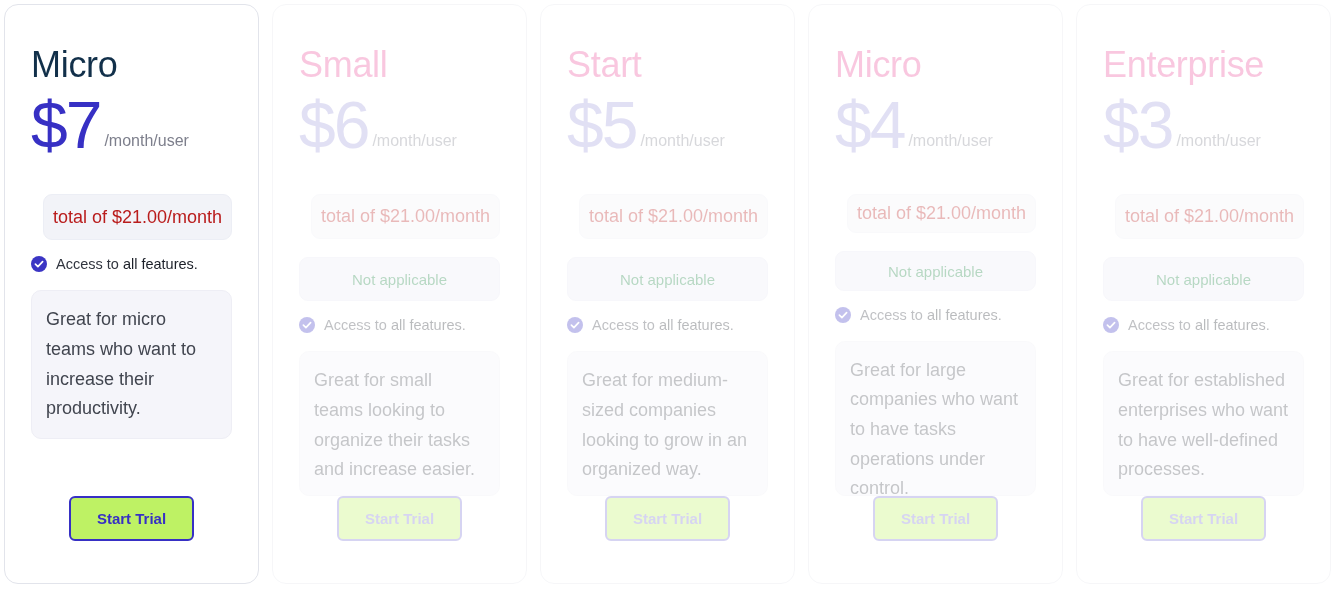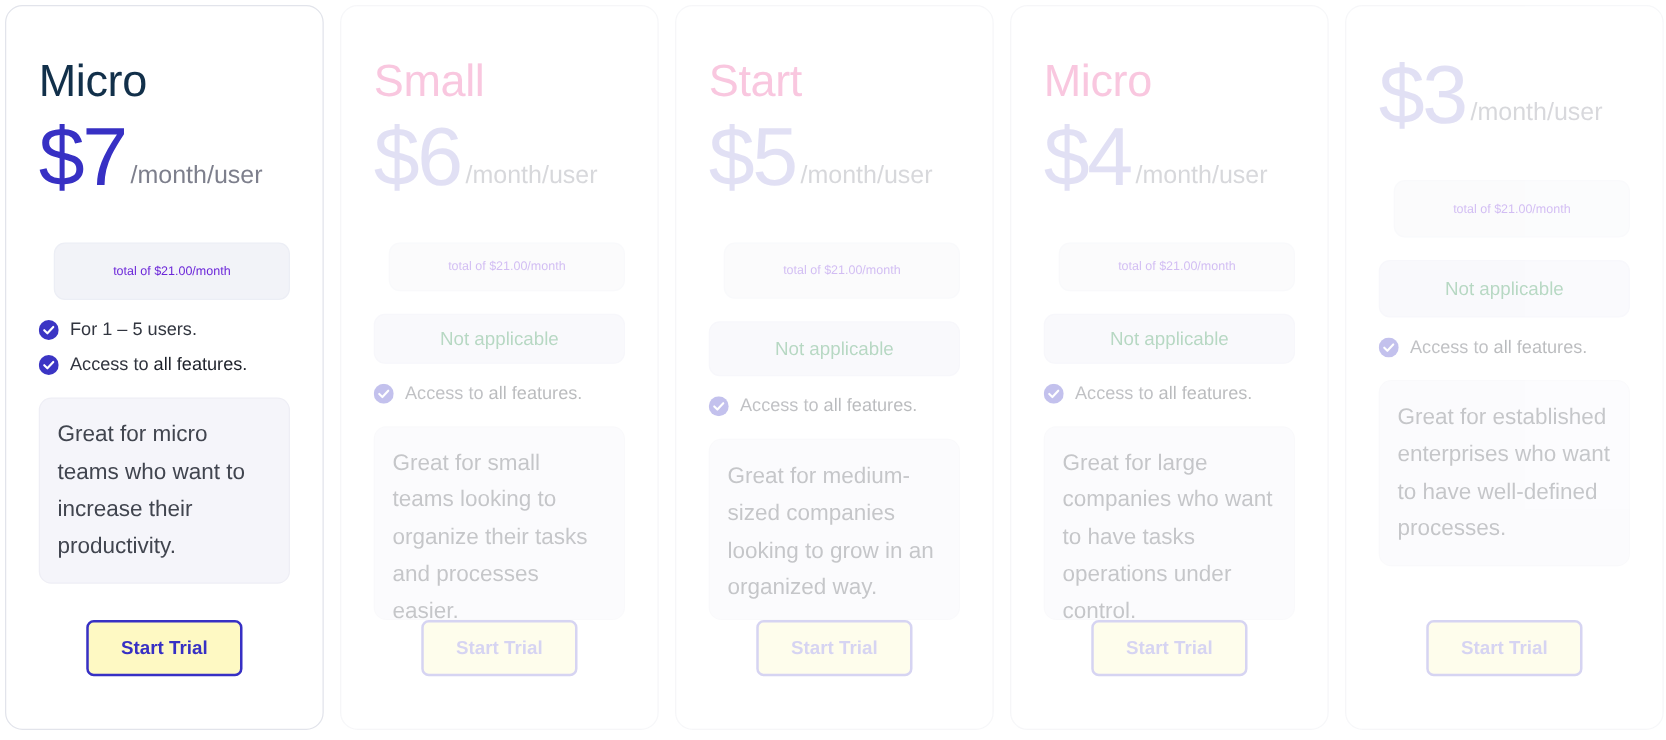--- a/index.html
+++ b/index.html
@@ -61,38 +61,38 @@
 
   .price-amount {
     font-size: 66px;
     font-weight: 400;
     color: #3730c4;
     line-height: 1.05;
     letter-spacing: -2px;
   }
 
   .price-period {
-    font-size: 20px;
+    font-size: 16px;
     color: #7d7f8c;
     margin-left: 4px;
     position: relative;
     top: -2px;
   }
 
   .total-badge {
     margin-top: 34px;
     background: #f2f3f8;
     border: 1px solid #eceef5;
     border-radius: 9px;
     height: 44px;
     display: flex;
     align-items: center;
     justify-content: center;
-    font-size: 10px;
-    color: #6d28d9;
+    font-size: 18px;
+    color: #b91c1c;
     margin-left: 12px;
   }
 
   .na-badge {
     margin-top: 18px;
     background: #eeeef8;
     border: 1px solid #e6e6f3;
     border-radius: 9px;
     height: 44px;
     display: flex;
@@ -144,21 +144,21 @@
   .cta-wrap {
     margin-top: auto;
     margin-bottom: 42px;
     display: flex;
     justify-content: center;
   }
 
   .cta-button {
     border: 2px solid #3730c4;
     border-radius: 6px;
-    background: #fef9c3;
+    background: #bef264;
     color: #3730c4;
     font-family: "Liberation Sans", sans-serif;
     font-size: 15px;
     font-weight: 700;
     padding: 13px 26px;
     cursor: pointer;
     line-height: 1;
   }
 
   .is-dimmed .plan-name { color: #ec4899; }
@@ -182,27 +182,20 @@
     </div>
     <div class="total-badge">
       <span>total of $21.00/month</span>
     </div>
     <ul class="feature-list">
       <li class="feature-item">
         <svg class="check-icon" viewBox="0 0 16 16">
           <circle cx="8" cy="8" r="8" fill="#3b35c4"></circle>
           <path d="M4.4 8.2 L6.9 10.6 L11.6 5.6" fill="none" stroke="#ffffff" stroke-width="1.7" stroke-linecap="round" stroke-linejoin="round"></path>
         </svg>
-        <span class="feature-text">For 1 – 5 users.</span>
-      </li>
-      <li class="feature-item">
-        <svg class="check-icon" viewBox="0 0 16 16">
-          <circle cx="8" cy="8" r="8" fill="#3b35c4"></circle>
-          <path d="M4.4 8.2 L6.9 10.6 L11.6 5.6" fill="none" stroke="#ffffff" stroke-width="1.7" stroke-linecap="round" stroke-linejoin="round"></path>
-        </svg>
         <span class="feature-text"><span>Access to </span><b>all features.</b></span>
       </li>
     </ul>
     <div class="desc-box">Great for micro teams who want to increase their productivity.</div>
     <div class="cta-wrap">
       <button class="cta-button">Start Trial</button>
     </div>
   </div>
 
   <div class="plan-card is-dimmed">
@@ -219,21 +212,21 @@
     </div>
     <ul class="feature-list">
       <li class="feature-item">
         <svg class="check-icon" viewBox="0 0 16 16">
           <circle cx="8" cy="8" r="8" fill="#3b35c4"></circle>
           <path d="M4.4 8.2 L6.9 10.6 L11.6 5.6" fill="none" stroke="#ffffff" stroke-width="1.7" stroke-linecap="round" stroke-linejoin="round"></path>
         </svg>
         <span class="feature-text"><span>Access to </span><b>all features.</b></span>
       </li>
     </ul>
-    <div class="desc-box">Great for small teams looking to organize their tasks and processes easier.</div>
+    <div class="desc-box">Great for small teams looking to organize their tasks and increase easier.</div>
     <div class="cta-wrap">
       <button class="cta-button">Start Trial</button>
     </div>
   </div>
 
   <div class="plan-card is-dimmed">
     <div class="plan-name">Start</div>
     <div class="price-row">
       <span class="price-amount">$5</span>
       <span class="price-period">/month/user</span>
@@ -280,20 +273,21 @@
         <span class="feature-text"><span>Access to </span><b>all features.</b></span>
       </li>
     </ul>
     <div class="desc-box">Great for large companies who want to have tasks operations under control.</div>
     <div class="cta-wrap">
       <button class="cta-button">Start Trial</button>
     </div>
   </div>
 
   <div class="plan-card is-dimmed">
+    <div class="plan-name">Enterprise</div>
     <div class="price-row">
       <span class="price-amount">$3</span>
       <span class="price-period">/month/user</span>
     </div>
     <div class="total-badge">
       <span>total of $21.00/month</span>
     </div>
     <div class="na-badge">
       <span>Not applicable</span>
     </div>

